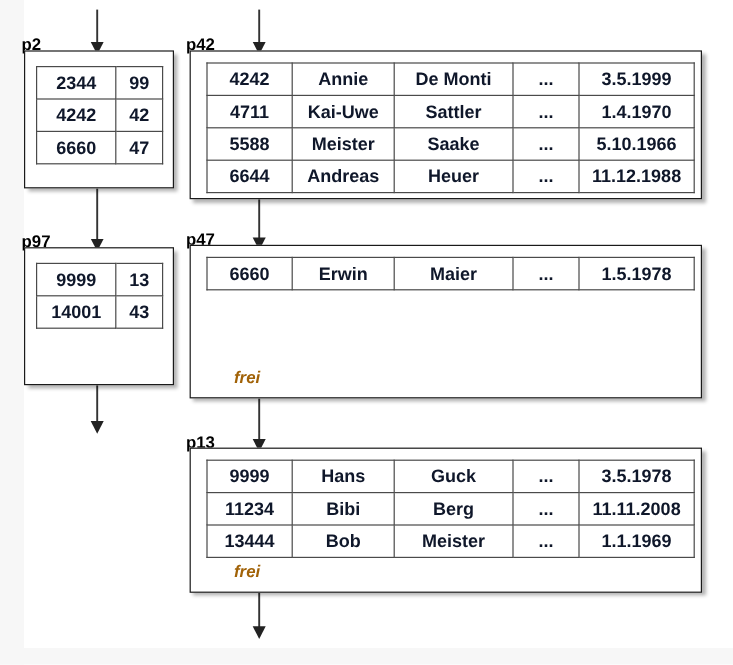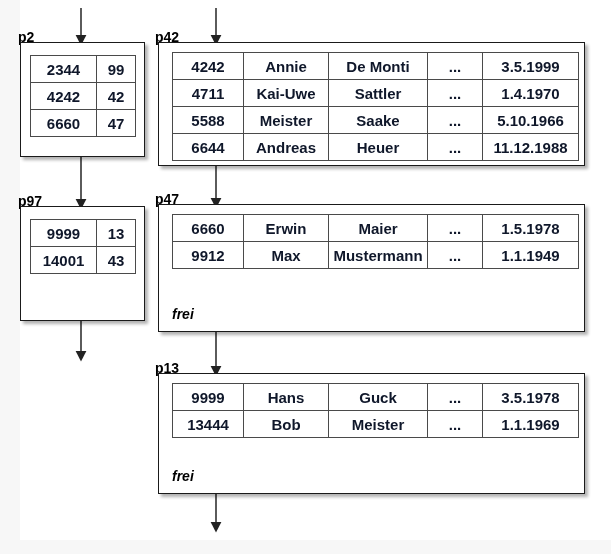--- a/index.html
+++ b/index.html
@@ -67,21 +67,22 @@
     white-space: nowrap;
     overflow: hidden;
   }
   table.tbl.idx td { font-size: 15px; }
 
   .frei {
     position: absolute;
     font-style: italic;
     font-weight: 700;
     font-size: 14px;
-    color: #000000;
+    color: #a16207;
+    margin-left: 23px;
   }
 
   
   #arrows {
     position: absolute;
     left: 0; top: 0;
     width: 611px; height: 554px;
     pointer-events: none;
   }
 </style>
@@ -205,27 +206,20 @@
         <col style="width:96px">
     </colgroup>
     <tbody>
       <tr>
         <td>6660</td>
         <td>Erwin</td>
         <td>Maier</td>
         <td>...</td>
         <td>1.5.1978</td>
       </tr>
-      <tr>
-        <td>9912</td>
-        <td>Max</td>
-        <td>Mustermann</td>
-        <td>...</td>
-        <td>1.1.1949</td>
-      </tr>
     </tbody>
   </table>
   <div class="frei" style="left:172px; top:306px;">frei</div>
 
   <div class="pagelabel" style="left:155px; top:360px;">p13</div>
   <div class="pagebox" style="left:158px; top:373px; width:427px; height:121px;"></div>
   <table class="tbl" style="left:172px; top:383px; width:406px;">
     <colgroup>
       <col style="width:71px">
         <col style="width:85px">
@@ -235,20 +229,27 @@
     </colgroup>
     <tbody>
       <tr>
         <td>9999</td>
         <td>Hans</td>
         <td>Guck</td>
         <td>...</td>
         <td>3.5.1978</td>
       </tr>
       <tr>
+        <td>11234</td>
+        <td>Bibi</td>
+        <td>Berg</td>
+        <td>...</td>
+        <td>11.11.2008</td>
+      </tr>
+      <tr>
         <td>13444</td>
         <td>Bob</td>
         <td>Meister</td>
         <td>...</td>
         <td>1.1.1969</td>
       </tr>
     </tbody>
   </table>
   <div class="frei" style="left:172px; top:468px;">frei</div>
 

